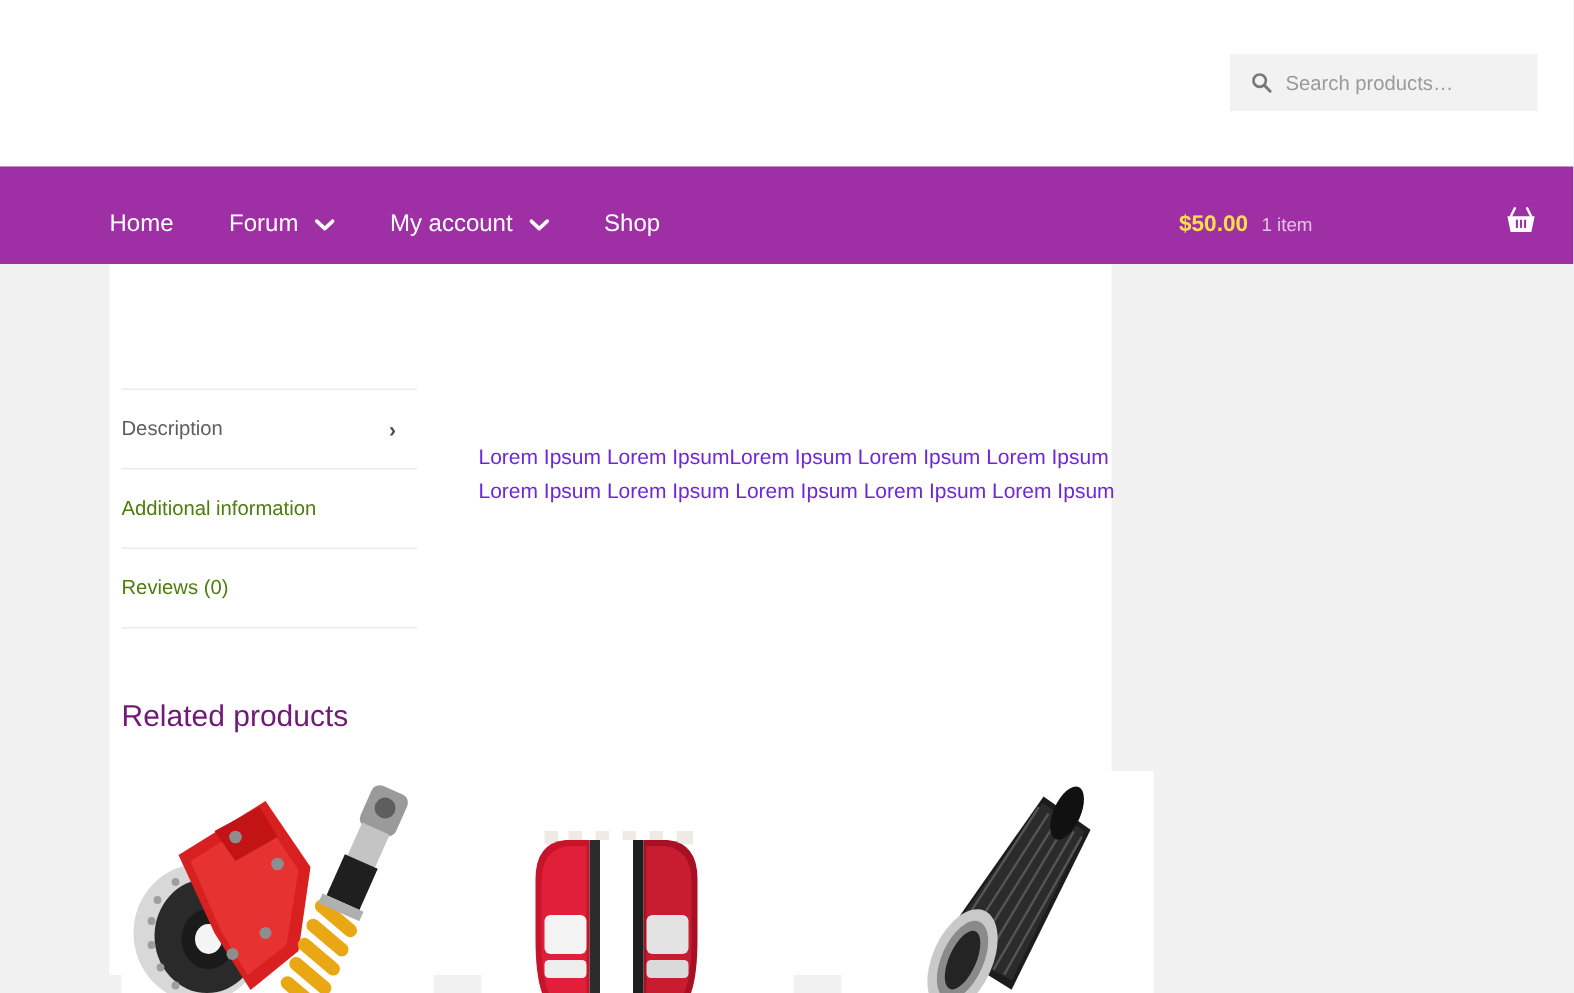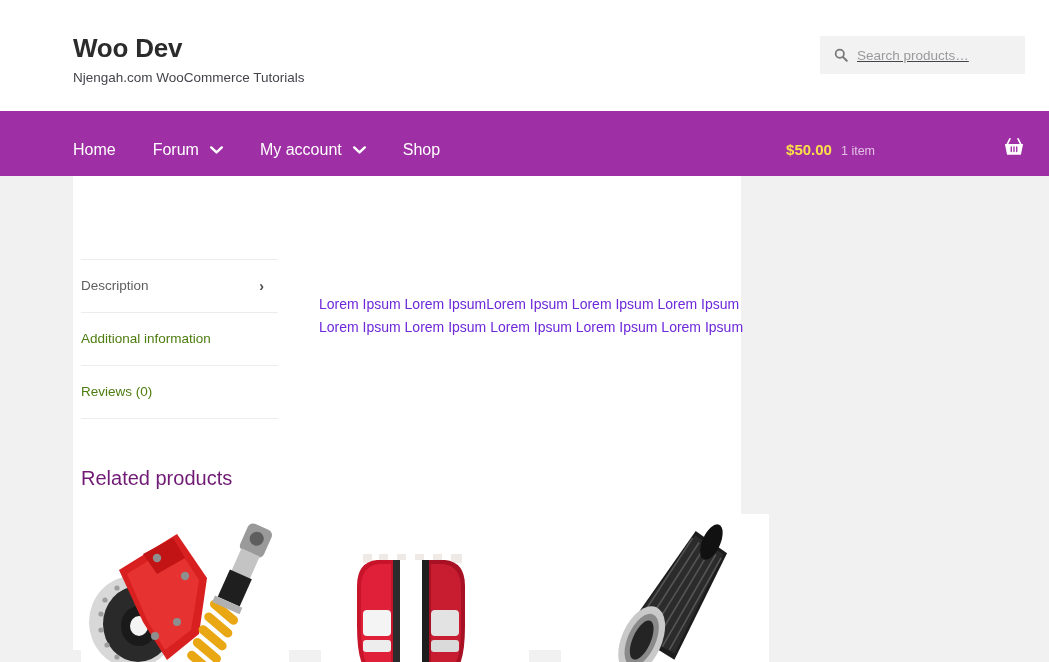--- a/index.html
+++ b/index.html
@@ -69,21 +69,20 @@
   }
   .search-input {
     border: none;
     outline: none;
     background: transparent;
     font-family: "Liberation Sans", sans-serif;
     font-size: 13.5px;
     color: #43454b;
     width: 150px;
     padding: 0;
-    text-decoration: underline;
   }
   .search-input::placeholder {
     color: #9a9a9a;
     opacity: 1;
   }
 
   
   .main-nav {
     background: #9f2fa4;
     height: 65px;
@@ -262,24 +261,20 @@
   .product-thumb svg {
     display: block;
   }
 </style>
 </head>
 <body>
 
 <header class="site-header">
   <div class="header-inner">
 
-    <div class="branding">
-      <h1 class="site-title">Woo Dev</h1>
-      <p class="site-tagline">Njengah.com WooCommerce Tutorials</p>
-    </div>
 
     <div class="search-form">
       <span class="search-icon">
         <svg width="14" height="14" viewBox="0 0 16 16" fill="none" aria-hidden="true">
           <circle cx="6.6" cy="6.6" r="4.7" stroke="#787878" stroke-width="2"></circle>
           <line x1="10.2" y1="10.2" x2="14.6" y2="14.6" stroke="#787878" stroke-width="2.2" stroke-linecap="round"></line>
         </svg>
       </span>
       <input class="search-input" type="text" placeholder="Search products…" style="">
     </div>

